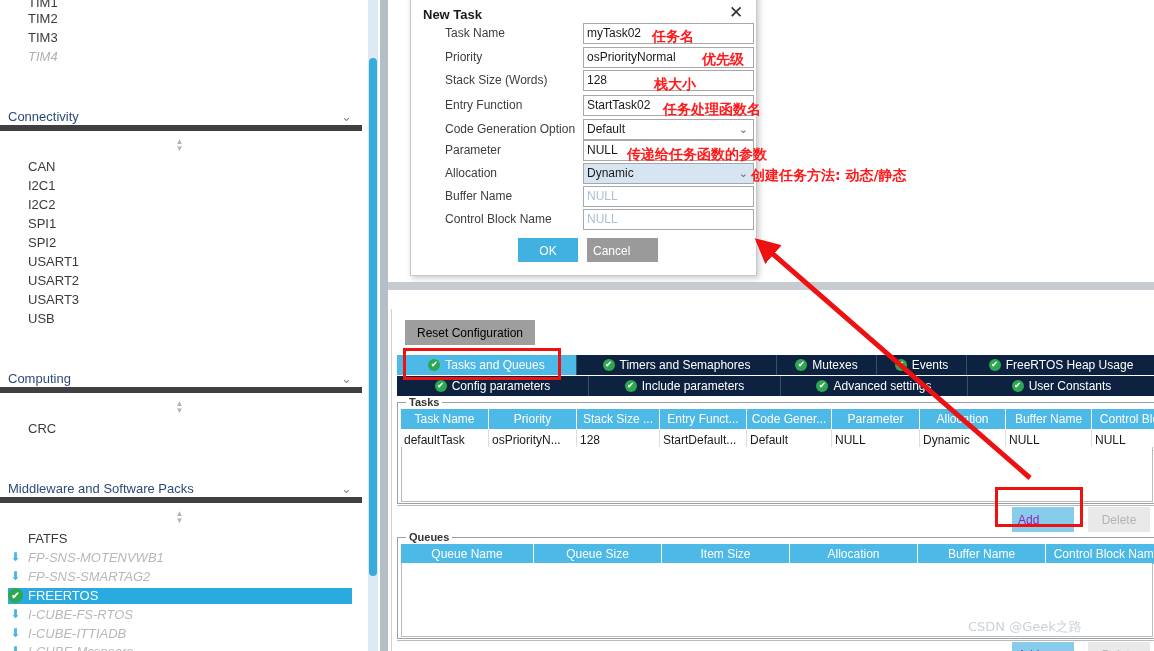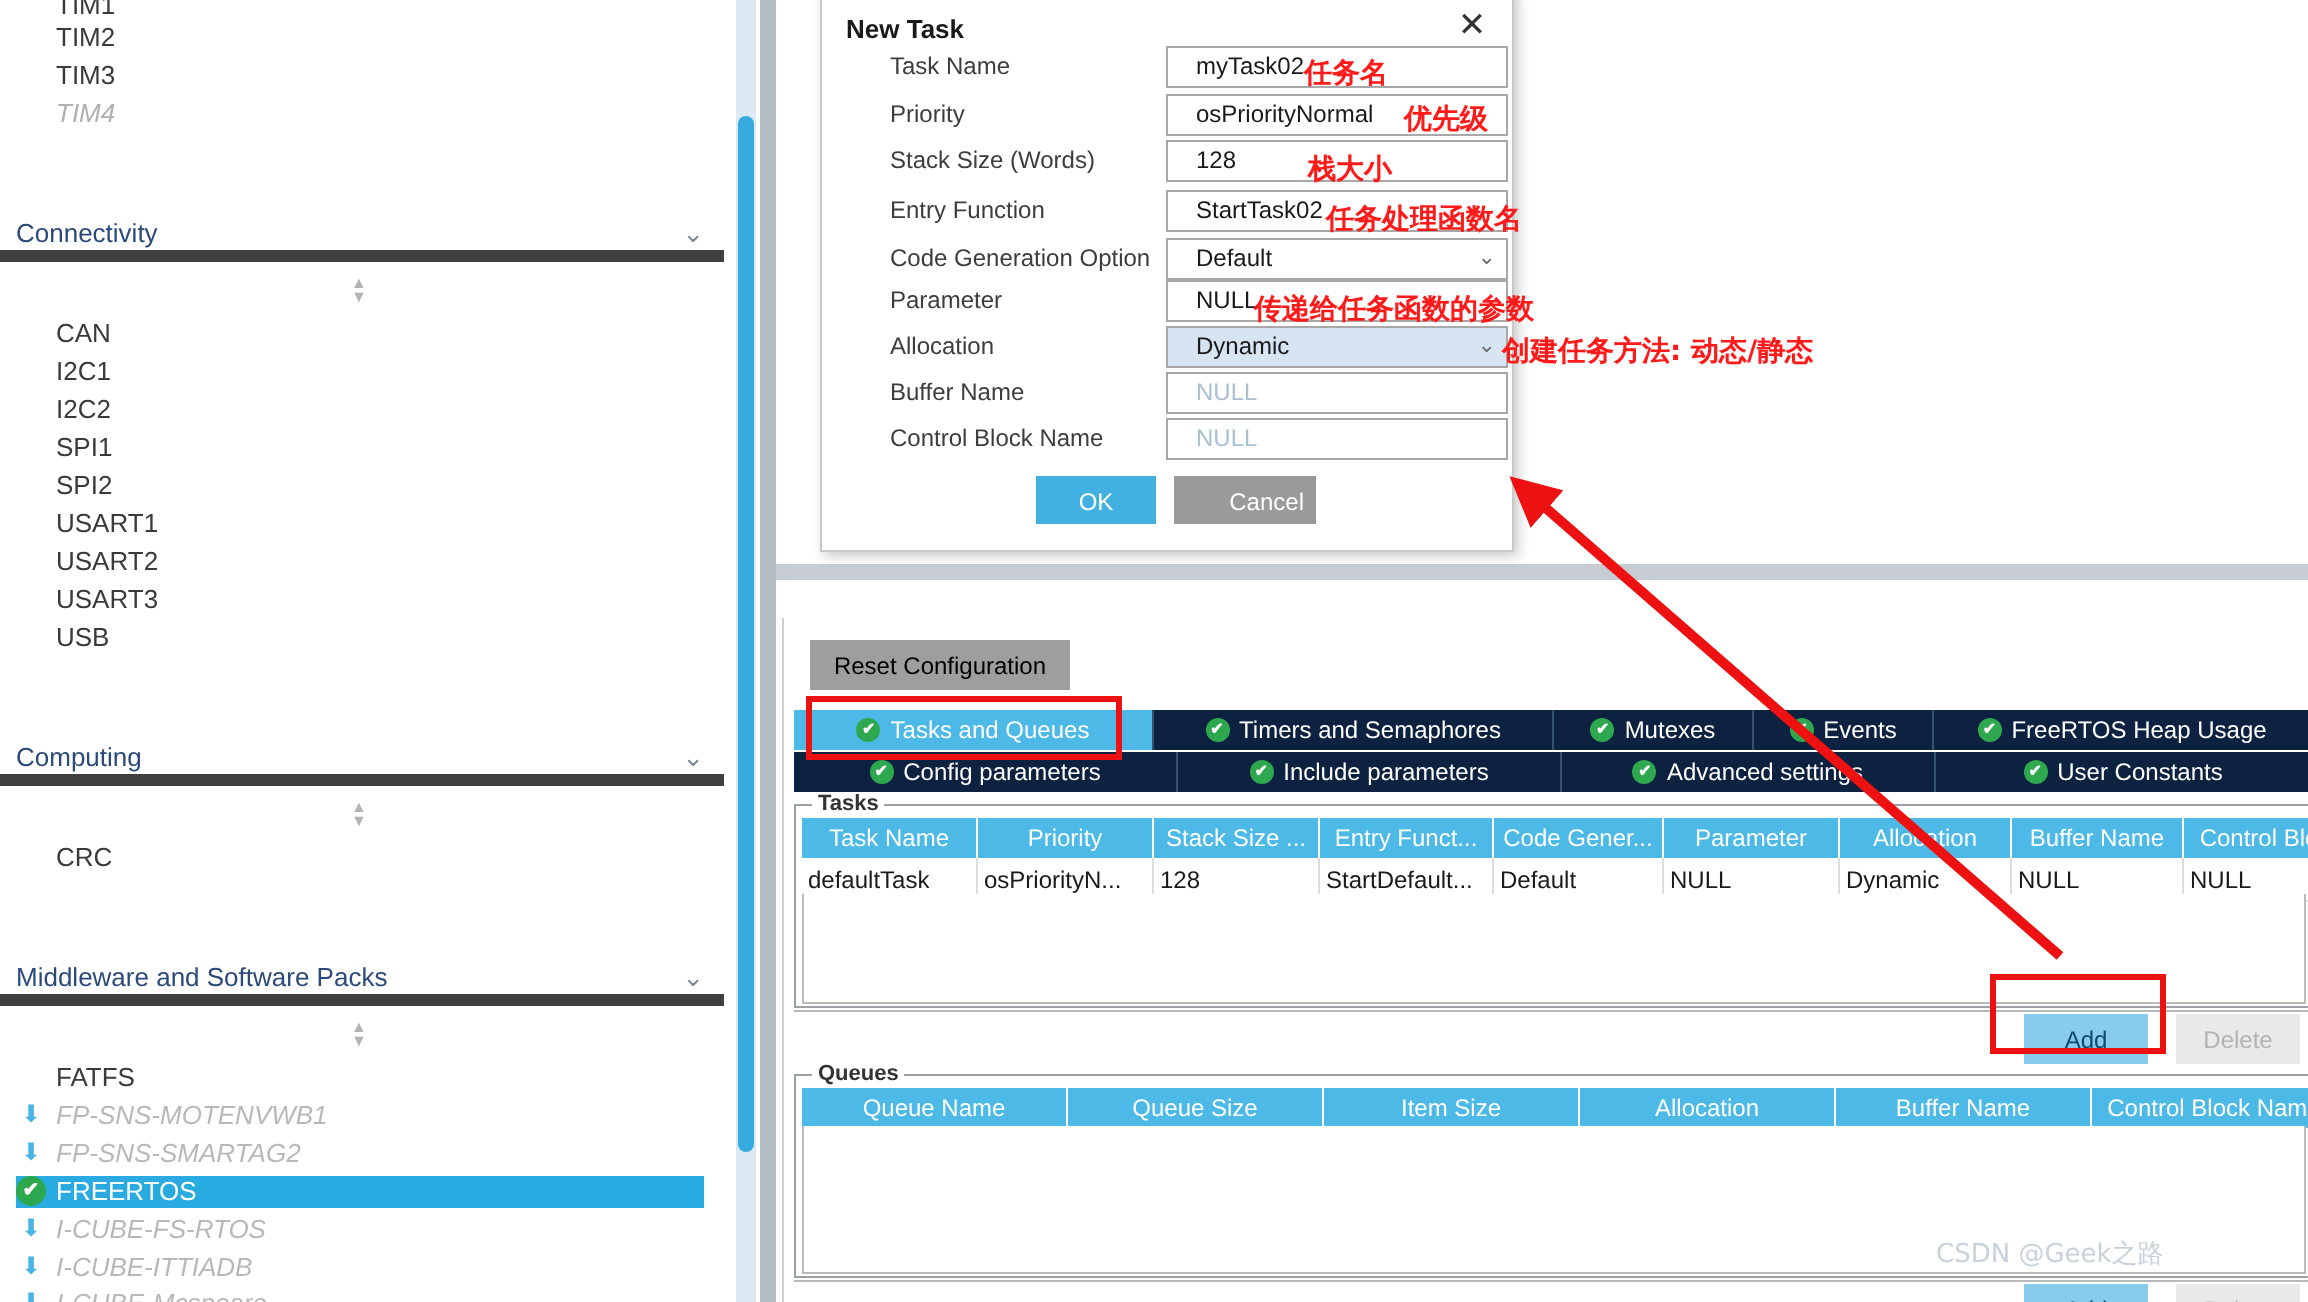--- a/index.html
+++ b/index.html
@@ -276,23 +276,23 @@
 
   .btn-sep {
     position: absolute;
     height: 1px;
     background: #b9b9b9;
   }
   .btn-add {
     position: absolute;
     width: 62px; height: 25px;
     background: #87cdeb;
-    color: #0c4a6e;
-    font-size: 12px;
-    text-align: center;
+    color: #a21caf;
+    font-size: 12px;
+    text-align: left;
     line-height: 25px;
     border: none;
     cursor: default;
   }
   .btn-delete {
     position: absolute;
     width: 62px; height: 25px;
     background: #e9e9e9;
     color: #b4b4b4;
     font-size: 12px;
@@ -344,21 +344,21 @@
   }
   .dlg-field {
     position: absolute;
     left: 172px; top: 0;
     width: 171px; height: 21px;
     border: 1px solid #a8a8a8;
     background: #ffffff;
     box-sizing: border-box;
     font-size: 12px;
     color: #1a1a1a;
-    padding-left: 14px;
+    padding-left: 3px;
     line-height: 19px;
     overflow: hidden;
     white-space: nowrap;
   }
   .dlg-field.placeholder { color: #a9bfd4; }
   .dlg-field.combo { padding-right: 18px; }
   .dlg-field.combo.highlight { background: #d7e4f2; }
   .dlg-field .caret {
     position: absolute;
     right: 5px; top: 0;
@@ -379,21 +379,21 @@
     cursor: default;
   }
   #dlg-cancel {
     position: absolute;
     left: 176px; top: 243px;
     width: 71px; height: 24px;
     background: #9a9a9a;
     color: #ffffff;
     border: none;
     font-size: 12px;
-    text-align: right;
+    text-align: left;
     line-height: 24px;
     cursor: default;
   }
 
   
   .cn-note {
     position: absolute;
     color: #ff1a1a;
     font-size: 14px;
     font-weight: bold;

